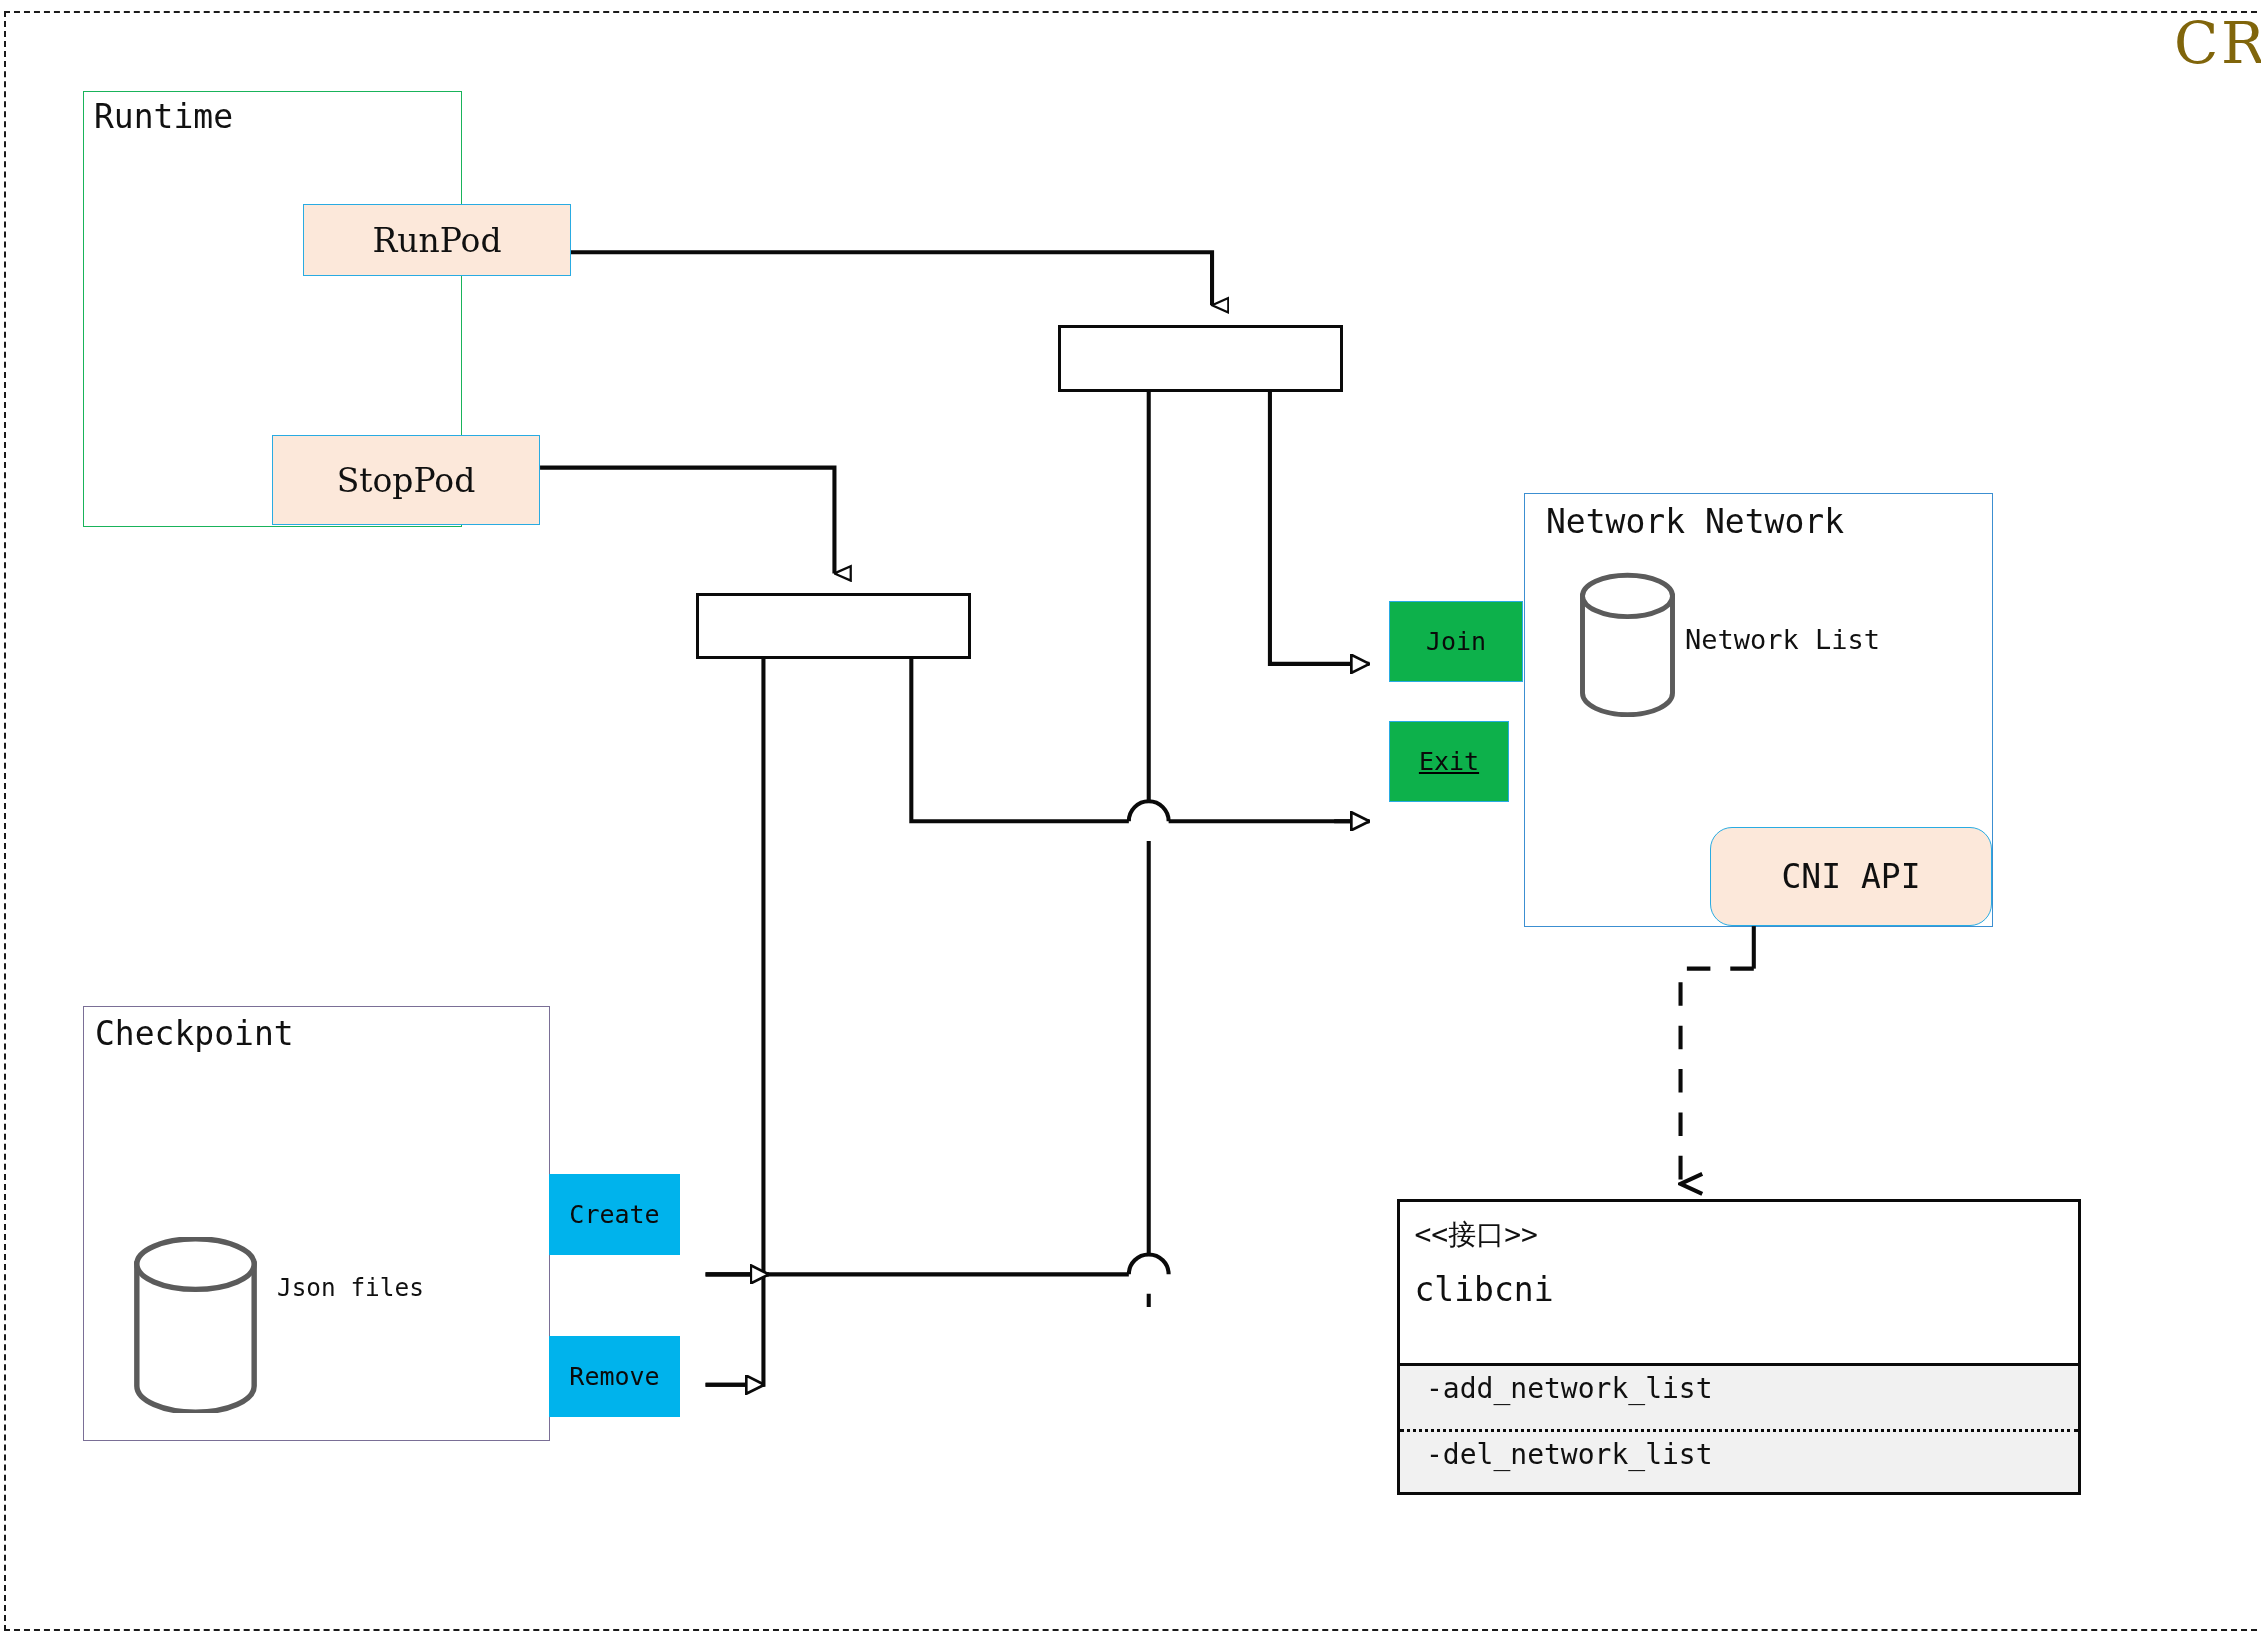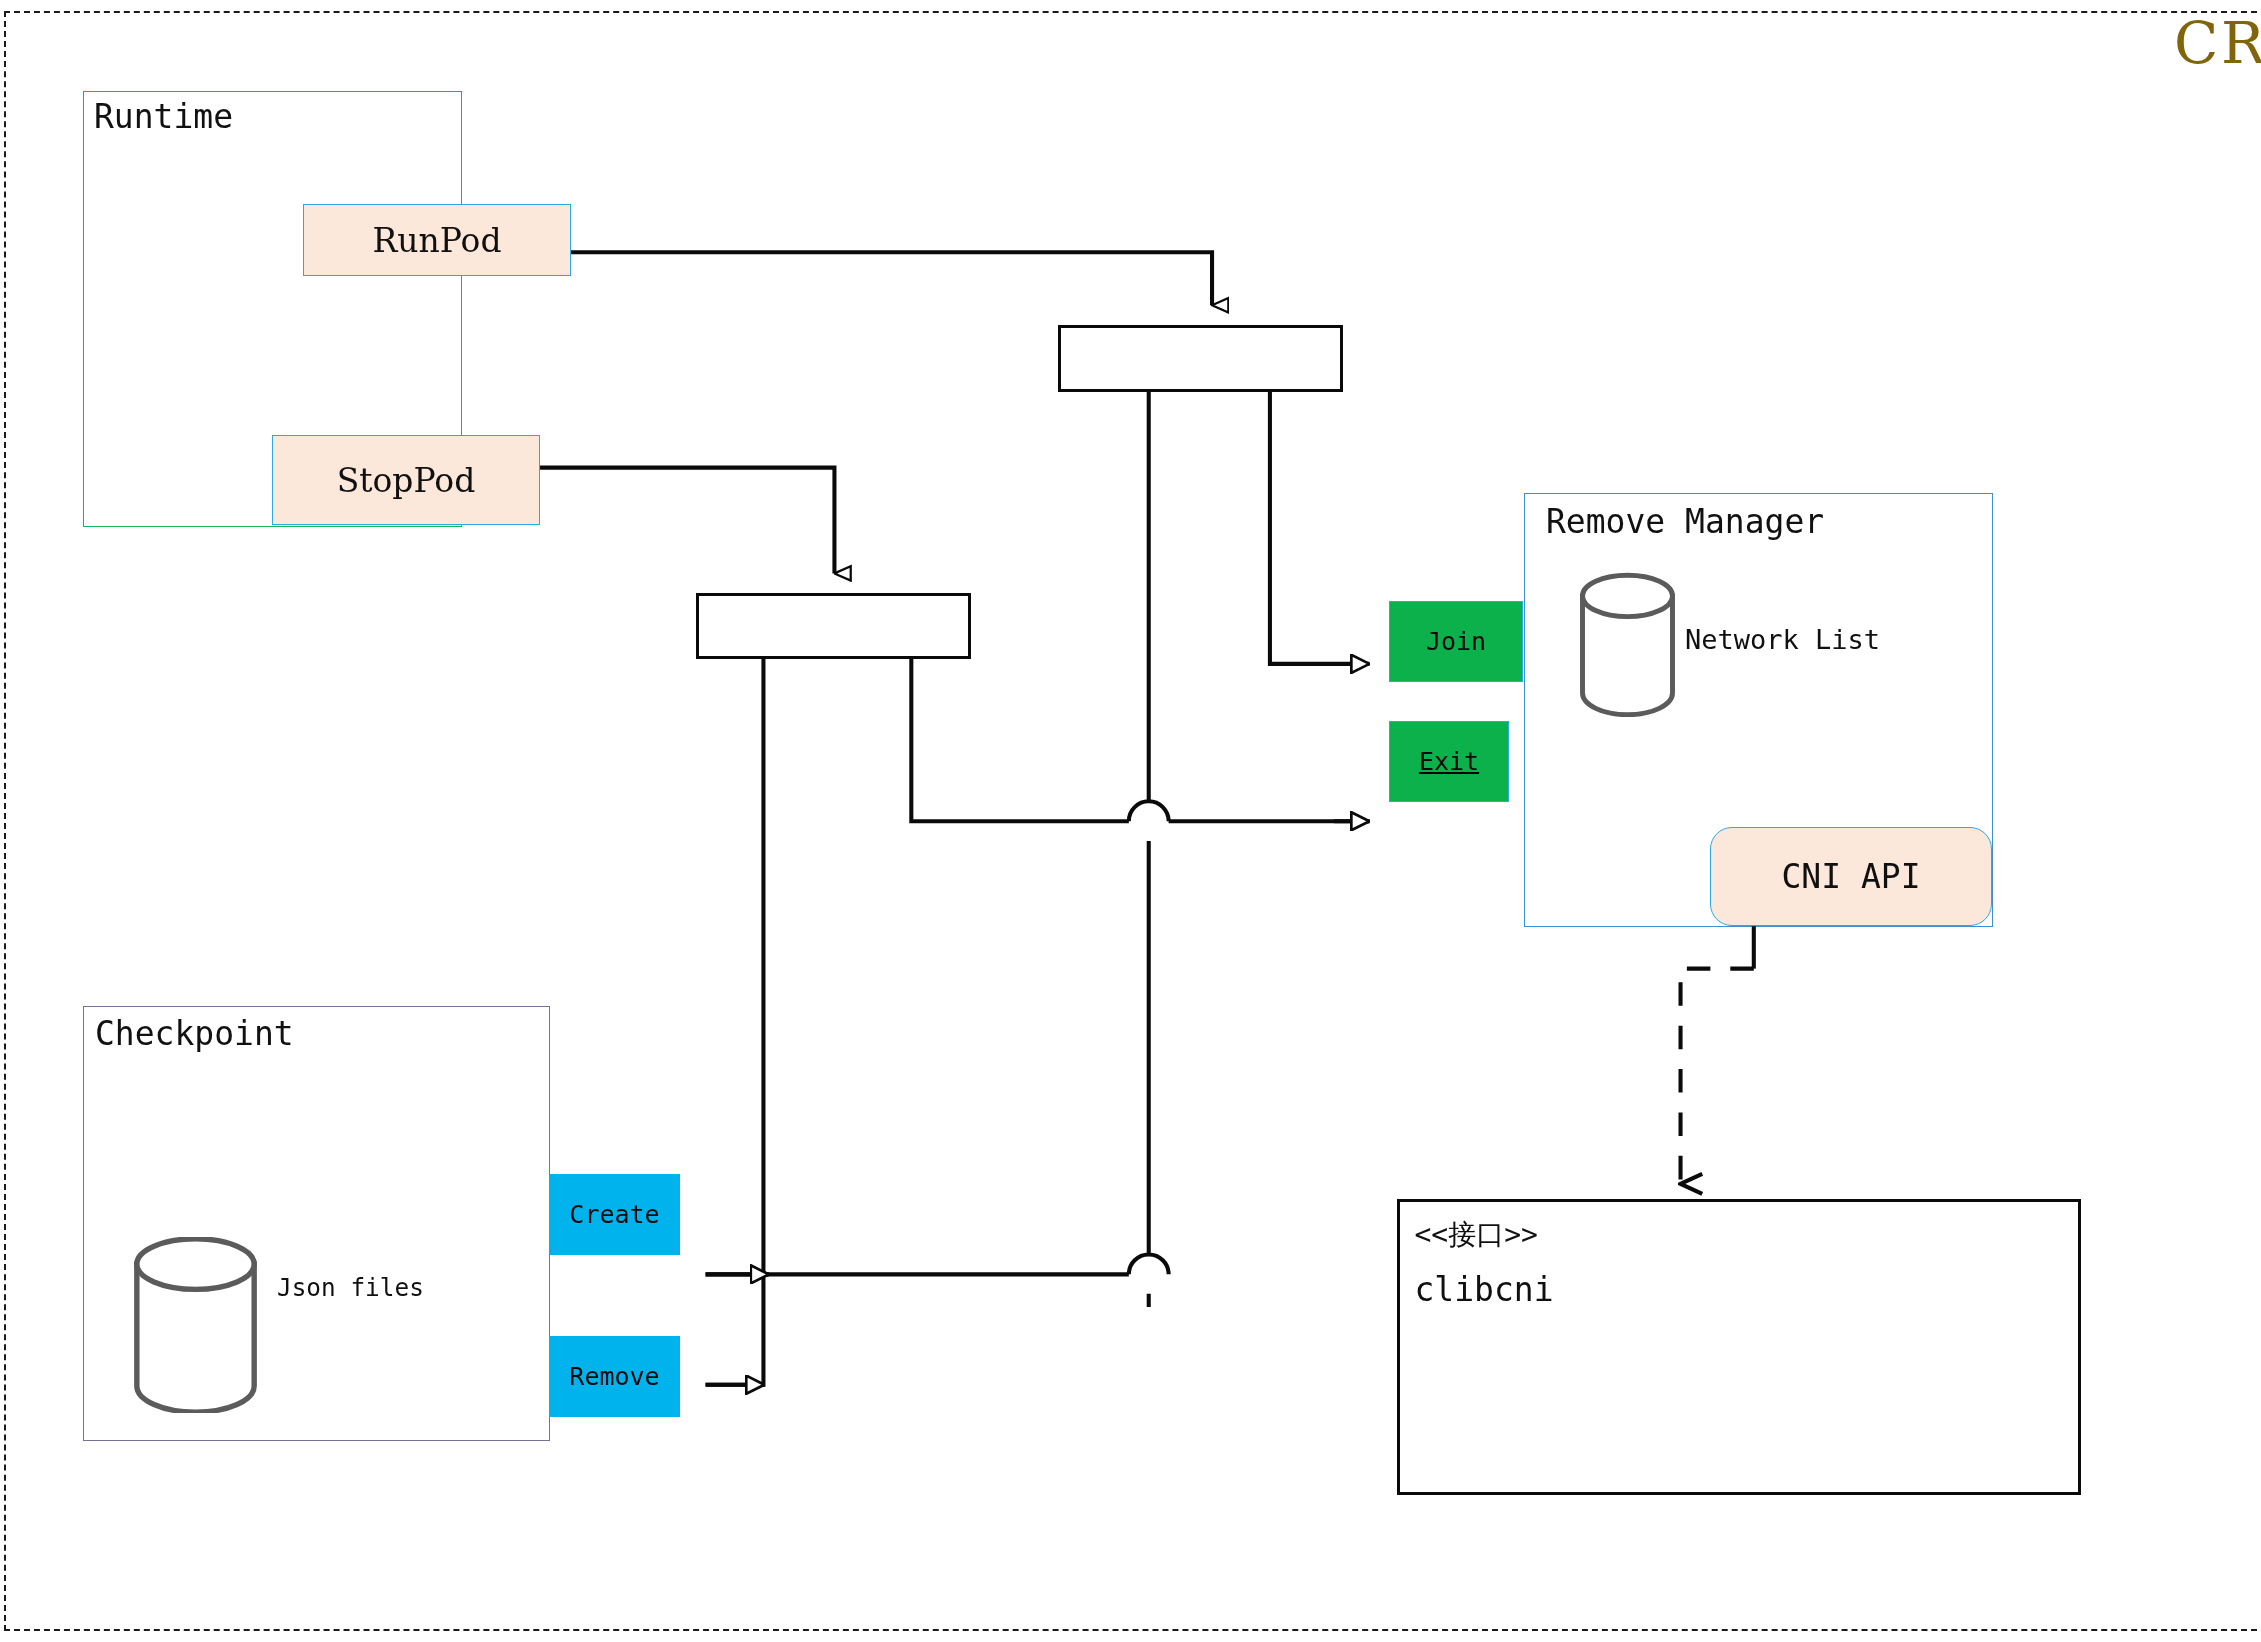--- a/index.html
+++ b/index.html
@@ -91,21 +91,21 @@
 
   <div class="cri-title">CRI</div>
 
   <div class="group runtime-box"></div>
   <div class="group-title runtime-title">Runtime</div>
 
   <div class="group checkpoint-box"></div>
   <div class="group-title checkpoint-title">Checkpoint</div>
 
   <div class="group netmgr-box"></div>
-  <div class="group-title netmgr-title">Remove Manager</div>
+  <div class="group-title netmgr-title">Network Network</div>
 
   <svg class="cyl cp-cyl" width="127" height="176" viewBox="0 0 280 390">
     <path d="M10,60 L10,330 A130,58 0 0 0 270,330 L270,60 Z" fill="#ffffff" stroke="#5b5b5b" stroke-width="12"></path>
     <ellipse cx="140" cy="60" rx="130" ry="56" fill="#ffffff" stroke="#5b5b5b" stroke-width="12"></ellipse>
   </svg>
   <div class="cyl-label cp-cyl-label">Json files</div>
 
   <svg class="cyl nm-cyl" width="99" height="145" viewBox="0 0 220 320">
     <path d="M10,52 L10,268 A100,48 0 0 0 210,268 L210,52 Z" fill="#ffffff" stroke="#5b5b5b" stroke-width="11"></path>
     <ellipse cx="110" cy="52" rx="100" ry="46" fill="#ffffff" stroke="#5b5b5b" stroke-width="11"></ellipse>
@@ -189,16 +189,21 @@
 
   <div class="node cyan remove">
     <span class="node-label">Remove</span>
   </div>
 
   <div class="iface">
     <div class="iface-head">
       <div class="iface-stereo">&lt;&lt;接口&gt;&gt;</div>
       <div class="iface-name">clibcni</div>
     </div>
+    <div class="iface-ops">
+      <div class="iface-op op0">-add_network_list</div>
+      <div class="iface-sep"></div>
+      <div class="iface-op op1">-del_network_list</div>
+    </div>
   </div>
 
 </div>
 
 
 </body></html>

